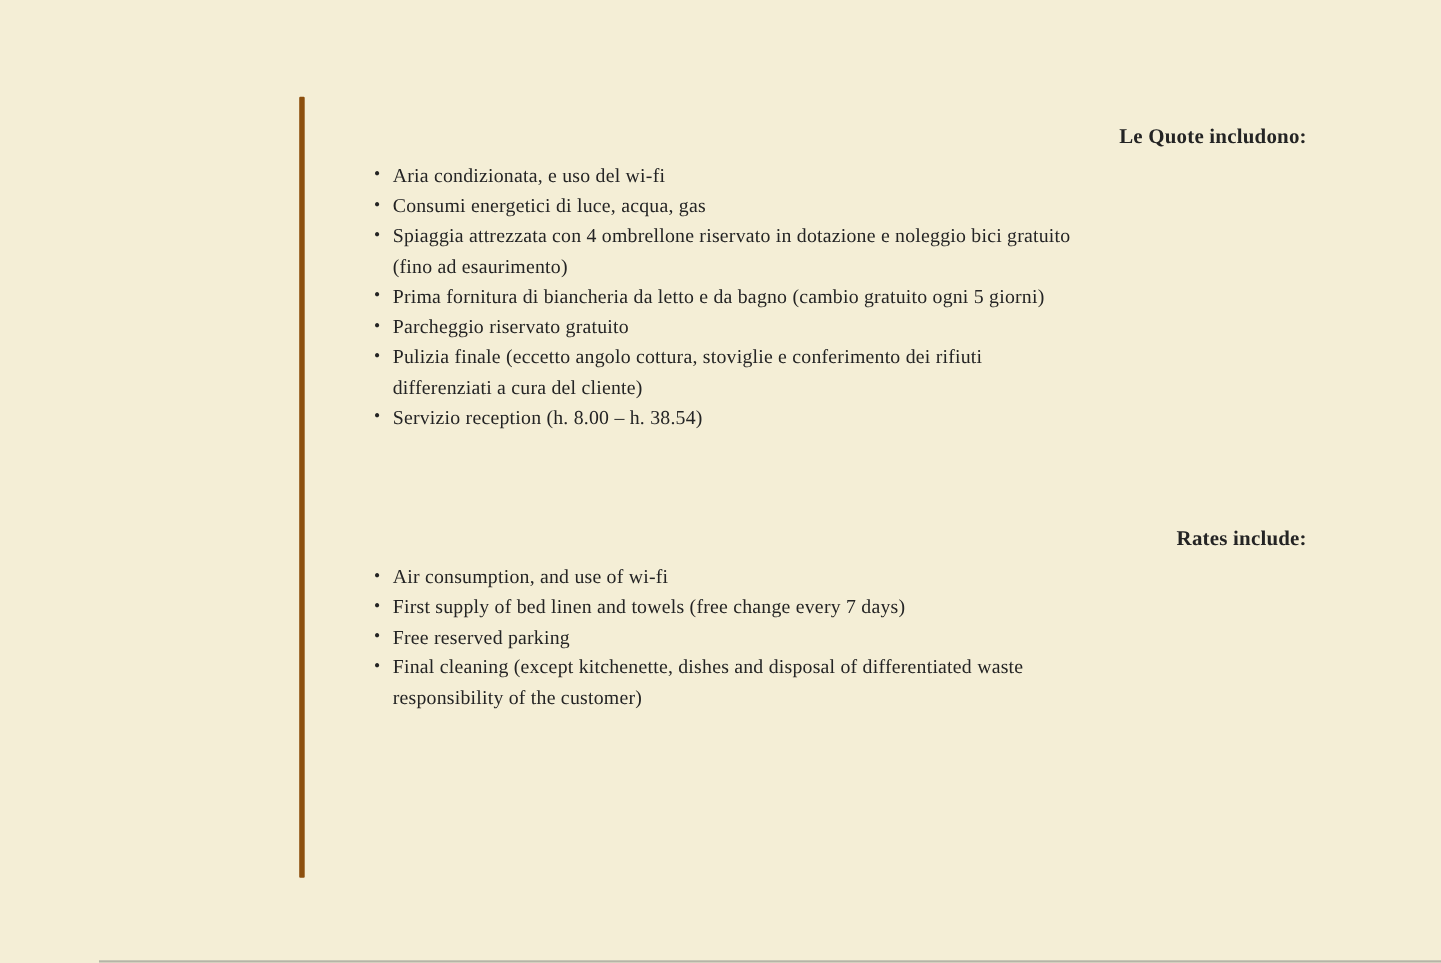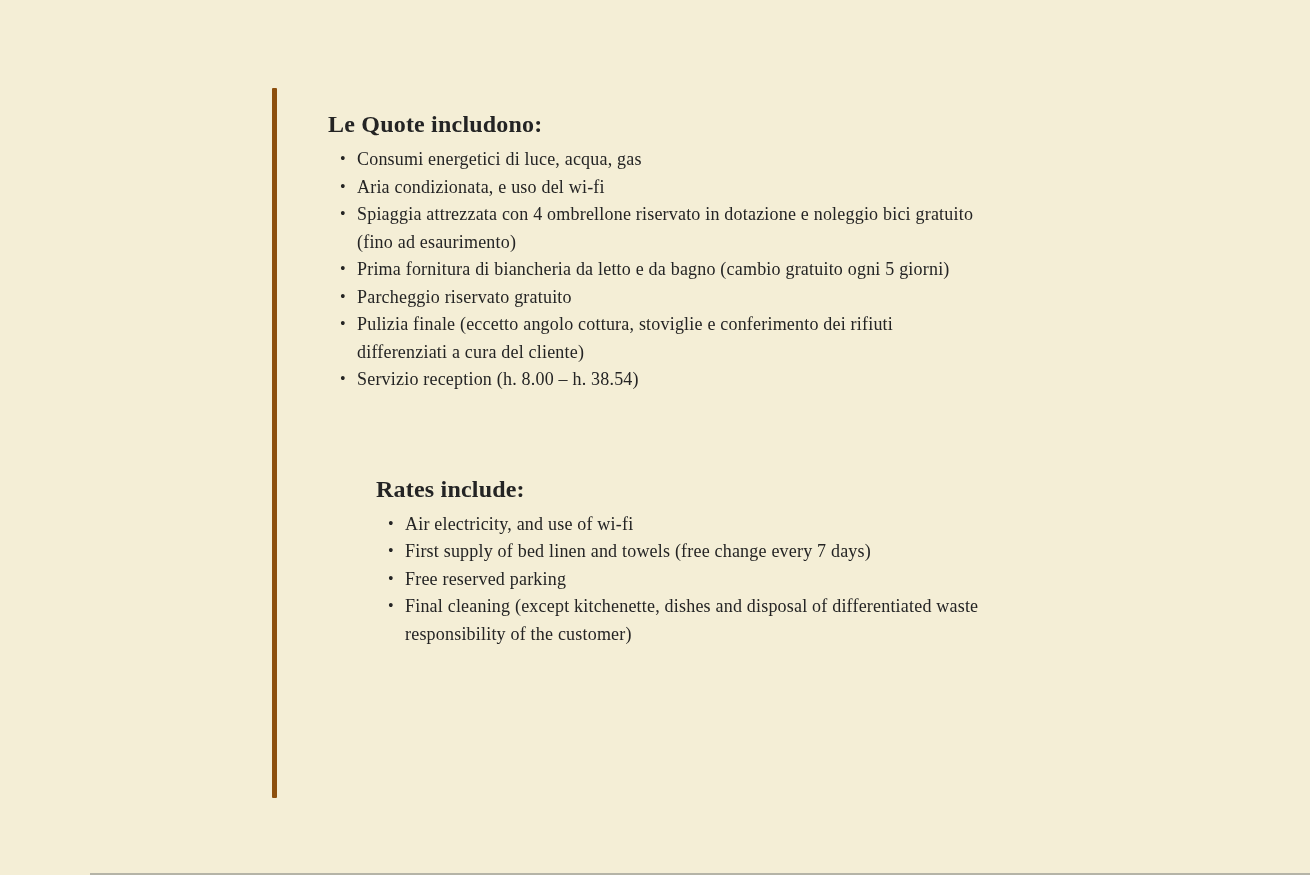--- a/index.html
+++ b/index.html
@@ -31,24 +31,25 @@
     border-radius: 1px;
   }
   .content {
     position: absolute;
     left: 328px;
     top: 111px;
     width: 860px;
   }
   .rates-section h2 {
     margin: 0 0 8px 0;
-    font-size: 24px;
+    font-size: 19px;
     font-weight: 700;
     line-height: 27px;
     letter-spacing: 0.2px;
+    text-align: right;
   }
   .rates-section ul {
     list-style: none;
     margin: 0;
     padding: 0 0 0 29px;
   }
   .rates-section li {
     position: relative;
     font-size: 18px;
     line-height: 27.5px;
@@ -57,57 +58,56 @@
   }
   .rates-section li::before {
     content: "\2022";
     position: absolute;
     left: -17px;
     top: -1px;
     font-size: 16px;
   }
   .section-en {
     margin-top: 82px;
-    margin-left: 48px;
   }
   .bottom-line {
     position: absolute;
     left: 90px;
     right: 0;
     bottom: 0;
     height: 2px;
     background: rgba(88, 92, 98, 0.40);
   }
 </style>
 </head>
 <body>
 
 <div class="accent-bar"></div>
 
 <main class="content">
 
   <section class="rates-section">
     <h2>Le Quote includono:</h2>
     <ul>
+        <li>Aria condizionata, e uso del wi-fi</li>
         <li>Consumi energetici di luce, acqua, gas</li>
-        <li>Aria condizionata, e uso del wi-fi</li>
         <li>Spiaggia attrezzata con 4 ombrellone riservato in dotazione e noleggio bici gratuito
 (fino ad esaurimento)</li>
         <li>Prima fornitura di biancheria da letto e da bagno (cambio gratuito ogni 5 giorni)</li>
         <li>Parcheggio riservato gratuito</li>
         <li>Pulizia finale (eccetto angolo cottura, stoviglie e conferimento dei rifiuti
 differenziati a cura del cliente)</li>
         <li>Servizio reception (h. 8.00 – h. 38.54)</li>
       </ul>
   </section>
 
   <section class="rates-section section-en">
     <h2>Rates include:</h2>
     <ul>
-        <li>Air electricity, and use of wi-fi</li>
+        <li>Air consumption, and use of wi-fi</li>
         <li>First supply of bed linen and towels (free change every 7 days)</li>
         <li>Free reserved parking</li>
         <li>Final cleaning (except kitchenette, dishes and disposal of differentiated waste
 responsibility of the customer)</li>
       </ul>
   </section>
 
 </main>
 
 <div class="bottom-line"></div>

